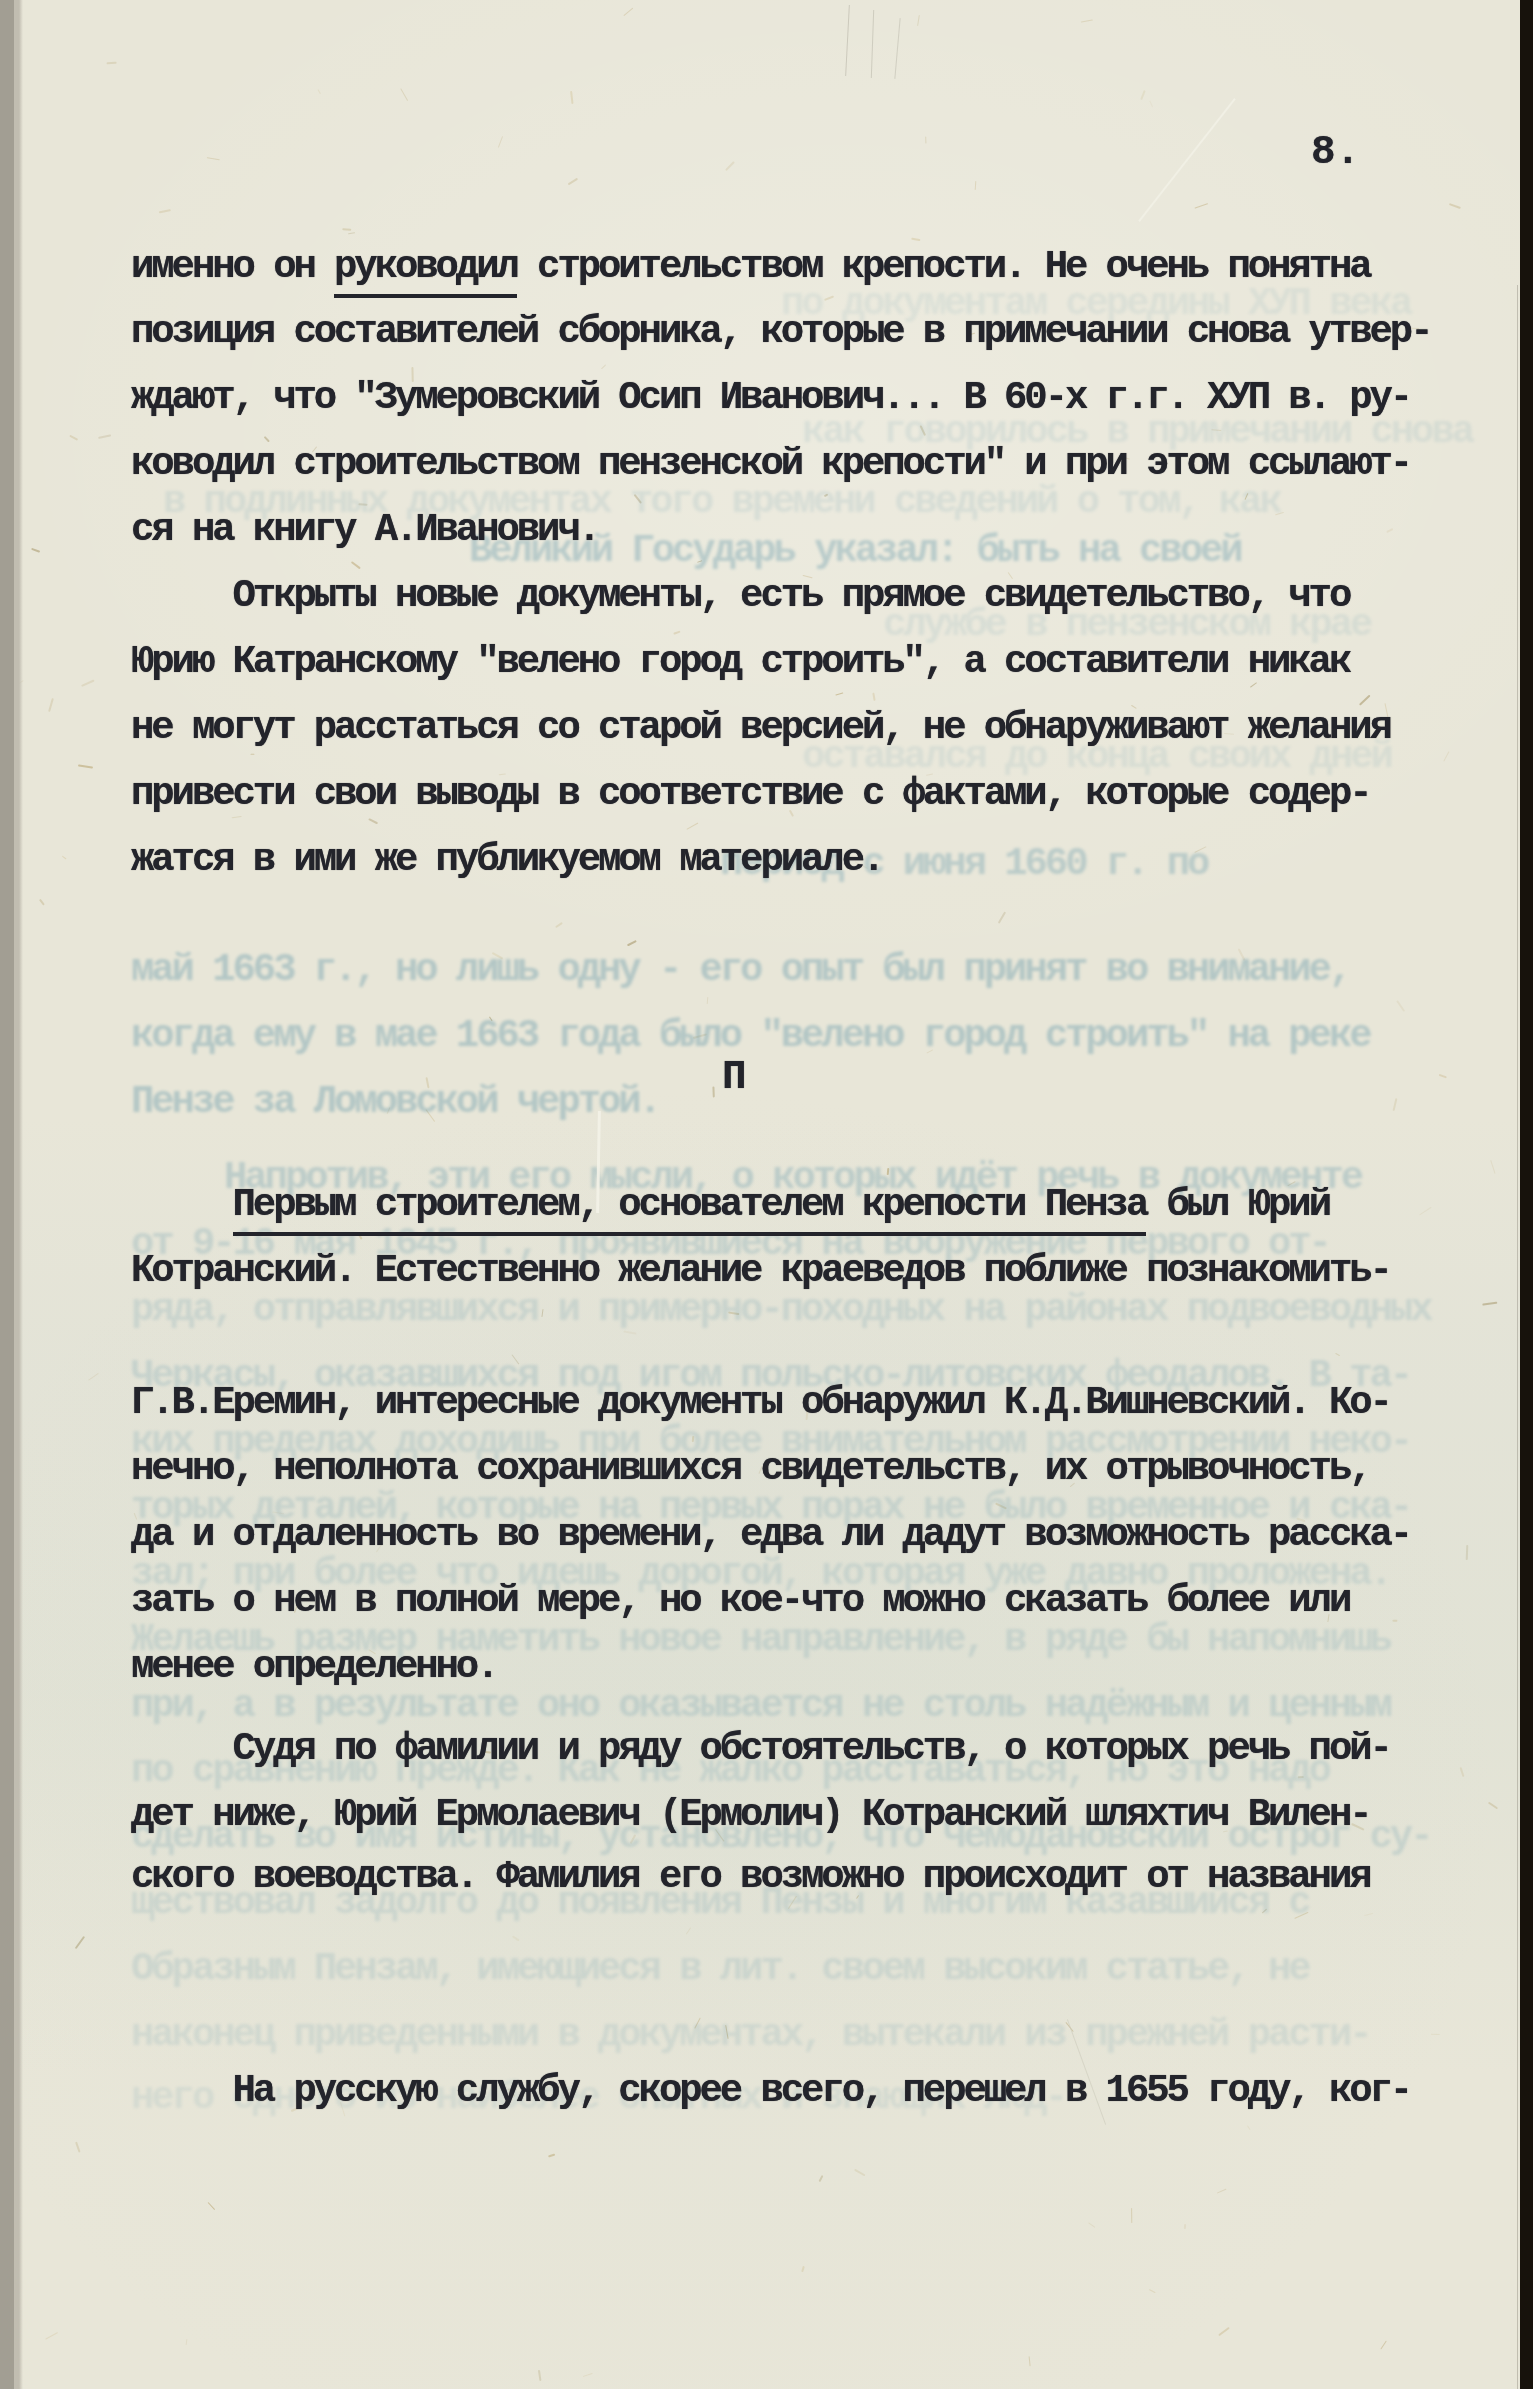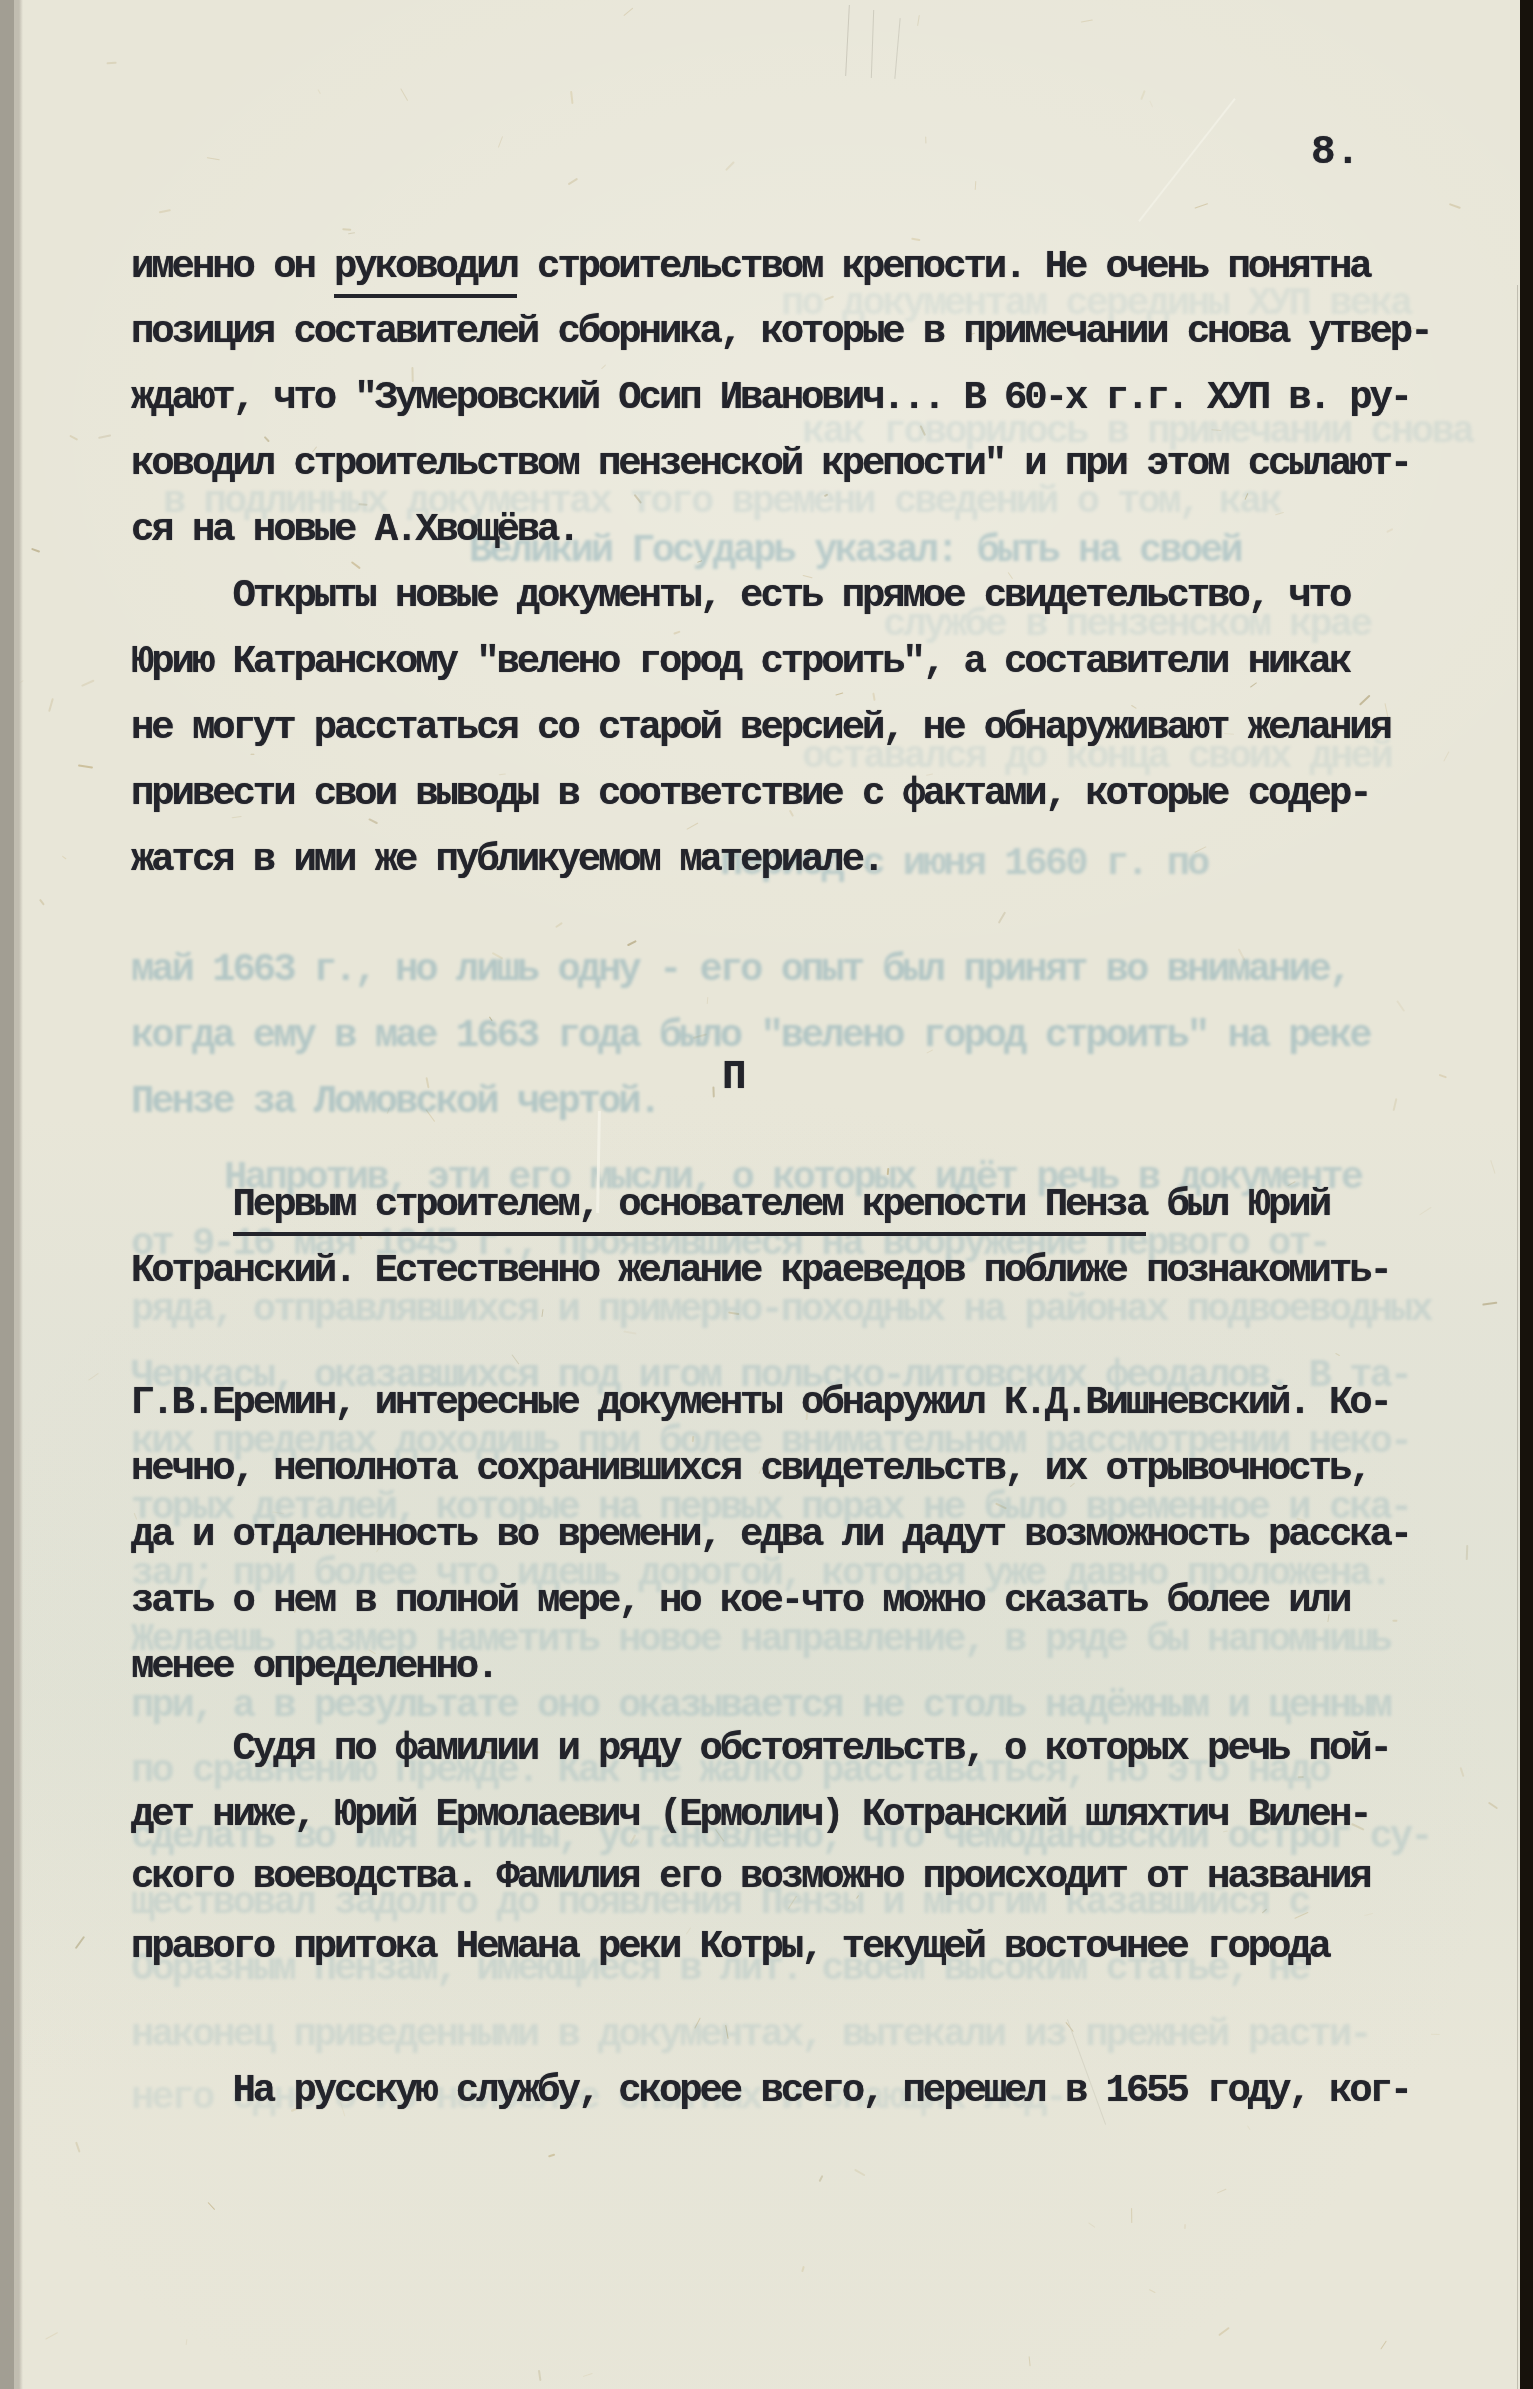--- a/index.html
+++ b/index.html
@@ -267,40 +267,39 @@
     <div class="gh" style="top:2076px;left:131px;opacity:.11">него одного из наиболее опытных и знающих люд-</div>
   </div>
 
   <div class="text-layer">
     <div class="pageno">8.</div>
 
     <div class="ln" style="top:245px"><span>именно он </span><span class="u">руководил</span><span> строительством крепости. Не очень понятна</span></div>
     <div class="ln" style="top:310px">позиция составителей сборника, которые в примечании снова утвер-</div>
     <div class="ln" style="top:376px">ждают, что "Зумеровский Осип Иванович... В 60-х г.г. ХУП в. ру-</div>
     <div class="ln" style="top:442px">ководил строительством пензенской крепости" и при этом ссылают-</div>
-    <div class="ln" style="top:508px">ся на новые А.Хвощёва.</div>
+    <div class="ln" style="top:508px">ся на книгу А.Иванович.</div>
     <div class="ln" style="top:574px">     Открыты новые документы, есть прямое свидетельство, что</div>
     <div class="ln" style="top:640px">Юрию Катранскому "велено город строить", а составители никак</div>
     <div class="ln" style="top:706px">не могут расстаться со старой версией, не обнаруживают желания</div>
     <div class="ln" style="top:772px">привести свои выводы в соответствие с фактами, которые содер-</div>
     <div class="ln" style="top:838px">жатся в ими же публикуемом материале.</div>
 
     <div class="heading">П</div>
 
     <div class="ln" style="top:1183px"><span>     </span><span class="u">Первым строителем, основателем крепости Пенза</span><span> был Юрий</span></div>
     <div class="ln" style="top:1249px">Котранский. Естественно желание краеведов поближе познакомить-</div>
     <div class="ln" style="top:1381px">Г.В.Еремин, интересные документы обнаружил К.Д.Вишневский. Ко-</div>
     <div class="ln" style="top:1447px">нечно, неполнота сохранившихся свидетельств, их отрывочность,</div>
     <div class="ln" style="top:1513px">да и отдаленность во времени, едва ли дадут возможность расска-</div>
     <div class="ln" style="top:1579px">зать о нем в полной мере, но кое-что можно сказать более или</div>
     <div class="ln" style="top:1645px">менее определенно.</div>
     <div class="ln" style="top:1727px">     Судя по фамилии и ряду обстоятельств, о которых речь пой-</div>
     <div class="ln" style="top:1793px">дет ниже, Юрий Ермолаевич (Ермолич) Котранский шляхтич Вилен-</div>
     <div class="ln" style="top:1855px">ского воеводства. Фамилия его возможно происходит от названия</div>
-    <div class="ln" style="top:1925px">правого притока Немана реки Котры, текущей восточнее города</div>
     <div class="ln" style="top:2069px">     На русскую службу, скорее всего, перешел в 1655 году, ког-</div>
   </div>
 
   <div class="scr" style="left:847px;top:5.4px;width:1.4px;height:71px;background:#b4b1a4;opacity:.55;transform:rotate(3deg)"></div>
   <div class="scr" style="left:872px;top:9.5px;width:1.4px;height:68px;background:#b4b1a4;opacity:.5;transform:rotate(2deg)"></div>
   <div class="scr" style="left:897px;top:17.7px;width:1.4px;height:61px;background:#b4b1a4;opacity:.45;transform:rotate(5deg)"></div>
   <div class="scr" style="left:1186px;top:82px;width:2px;height:156px;background:#f2f1e6;opacity:.85;transform:rotate(38deg)"></div>
   <div class="scr" style="left:597px;top:1111px;width:2.7px;height:102px;background:#f3f2e8;opacity:.9;transform:rotate(1deg)"></div>
   <div class="scr" style="left:1086px;top:2016px;width:1.4px;height:112px;background:#cbc9bb;opacity:.6;transform:rotate(-20deg)"></div>
 

